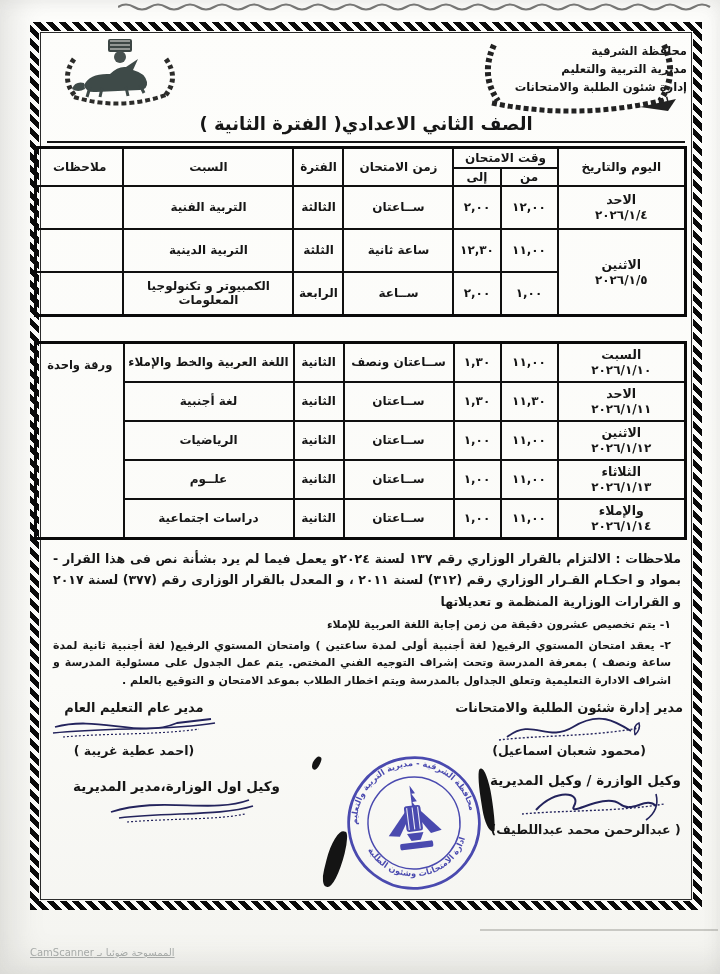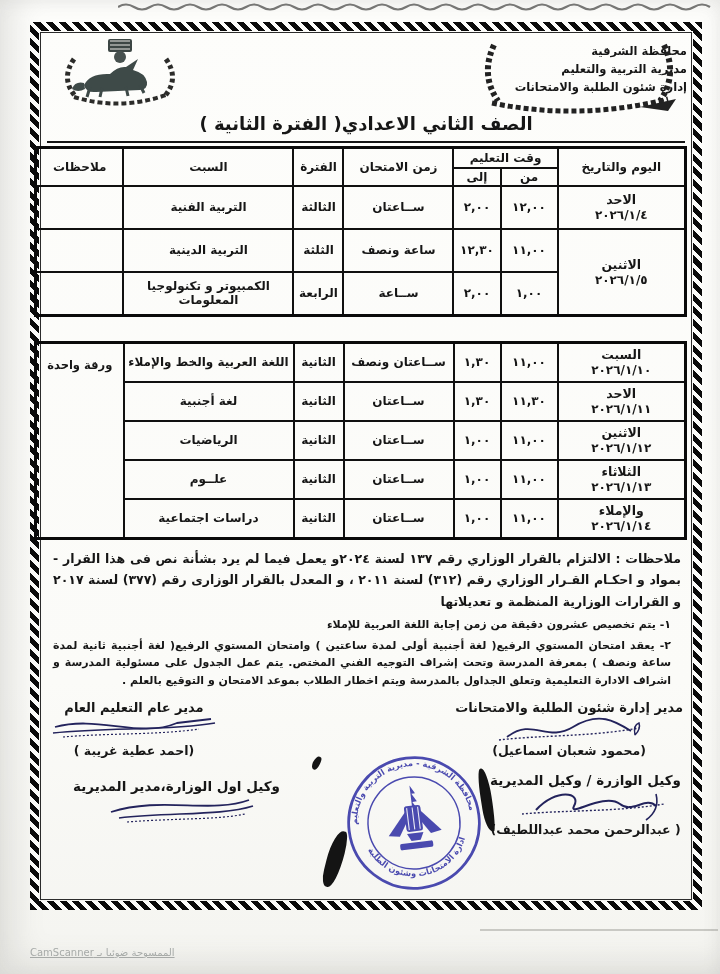--- a/index.html
+++ b/index.html
@@ -122,21 +122,21 @@
             <col style="width:57px">
             <col style="width:47px">
           <col style="width:110px">
             <col style="width:50px">
             <col style="width:170px">
             <col style="width:88px">
         </colgroup>
         <tbody>
             <tr class="hmain">
           <th rowspan="2">اليوم والتاريخ</th>
-          <th colspan="2">وقت التعليم</th>
+          <th colspan="2">وقت الامتحان</th>
           <th rowspan="2">زمن الامتحان</th>
           <th rowspan="2">الفترة</th>
           <th rowspan="2">السبت</th>
           <th rowspan="2">ملاحظات</th>
         </tr>
         <tr class="hsub">
           <th>من</th>
           <th>إلى</th>
         </tr>
         <tr>
@@ -151,21 +151,21 @@
           <td class="data">التربية الفنية</td>
           <td class="data"></td>
         </tr>
         <tr>
           <td class="data daycell" rowspan="2">
             <div class="d1">الاثنين</div>
             <div class="d2">٢٠٢٦/١/٥</div>
           </td>
           <td class="data">١١,٠٠</td>
           <td class="data">١٢,٣٠</td>
-          <td class="data">ساعة ونصف</td>
+          <td class="data">ساعة ثانية</td>
           <td class="data">الثلثة</td>
           <td class="data">التربية الدينية</td>
           <td class="data"></td>
         </tr>
         <tr>
           <td class="data">١,٠٠</td>
           <td class="data">٢,٠٠</td>
           <td class="data">ســاعة</td>
           <td class="data">الرابعة</td>
           <td class="data">الكمبيوتر و تكنولوجيا المعلومات</td>

